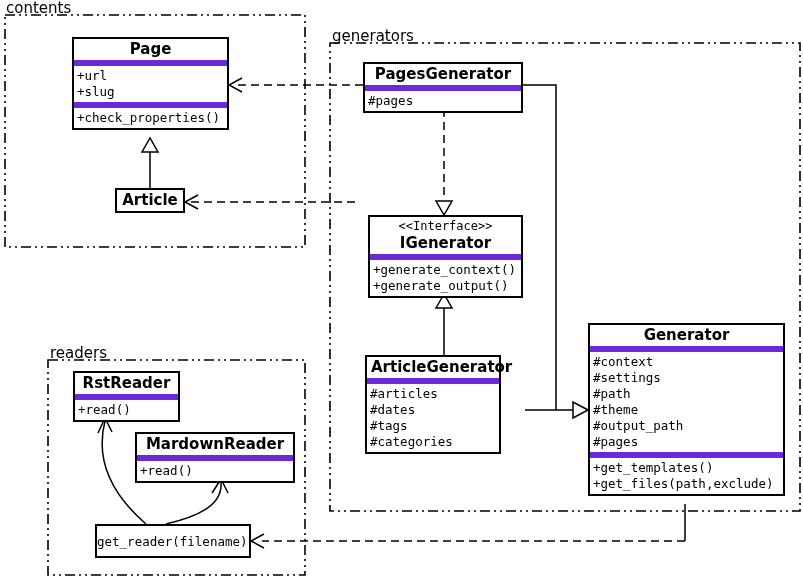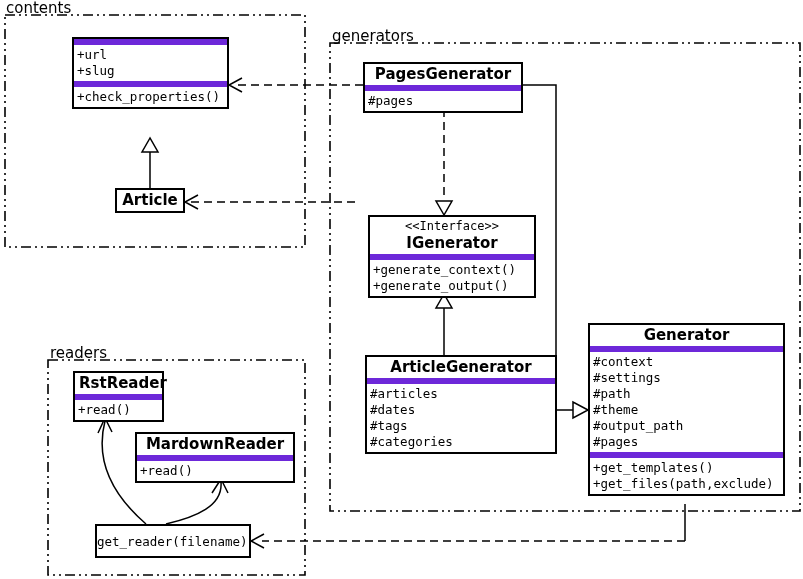--- a/index.html
+++ b/index.html
@@ -82,52 +82,53 @@
       <path class="sol" d="M 166 524 C 196 517, 223 506, 221 482"></path>
       <polyline class="open" points="212,493 221,479 228,493"></polyline>
     </g>
   </svg>
 
   <div class="pkg-label" style="left:6px;top:0px">contents</div>
   <div class="pkg-label" style="left:332px;top:28px">generators</div>
   <div class="pkg-label" style="left:50px;top:345px">readers</div>
 
   <div class="cls" style="left:72px;top:37px;width:157px">
+    <div class="ttl">Page</div>
     <div class="sec">
       <div class="ln">+url</div>
       <div class="ln">+slug</div>
     </div>
     <div class="sec">
       <div class="ln">+check_properties()</div>
     </div>
   </div>
 
   <div class="cls" style="left:115px;top:188px;width:70px">
     <div class="ttl">Article</div>
   </div>
 
   <div class="cls" style="left:363px;top:62px;width:160px">
     <div class="ttl">PagesGenerator</div>
     <div class="sec">
       <div class="ln">#pages</div>
     </div>
   </div>
 
-  <div class="cls" style="left:368px;top:215px;width:168px">
+  <div class="cls" style="left:368px;top:215px;width:155px">
     <div class="ttl">
       <div class="stereo">&lt;&lt;Interface&gt;&gt;</div>
       <div class="name2">IGenerator</div>
     </div>
     <div class="sec">
       <div class="ln">+generate_context()</div>
       <div class="ln">+generate_output()</div>
     </div>
   </div>
 
-  <div class="cls" style="left:365px;top:355px;width:192px">
+  <div class="cls" style="left:365px;top:355px;width:136px">
     <div class="ttl">ArticleGenerator</div>
     <div class="sec">
       <div class="ln">#articles</div>
       <div class="ln">#dates</div>
       <div class="ln">#tags</div>
       <div class="ln">#categories</div>
     </div>
   </div>
 
   <div class="cls" style="left:588px;top:323px;width:197px">
@@ -139,21 +140,21 @@
       <div class="ln">#theme</div>
       <div class="ln">#output_path</div>
       <div class="ln">#pages</div>
     </div>
     <div class="sec">
       <div class="ln">+get_templates()</div>
       <div class="ln">+get_files(path,exclude)</div>
     </div>
   </div>
 
-  <div class="cls" style="left:73px;top:371px;width:91px">
+  <div class="cls" style="left:73px;top:371px;width:107px">
     <div class="ttl">RstReader</div>
     <div class="sec">
       <div class="ln">+read()</div>
     </div>
   </div>
 
   <div class="cls" style="left:135px;top:432px;width:160px">
     <div class="ttl">MardownReader</div>
     <div class="sec">
       <div class="ln">+read()</div>

